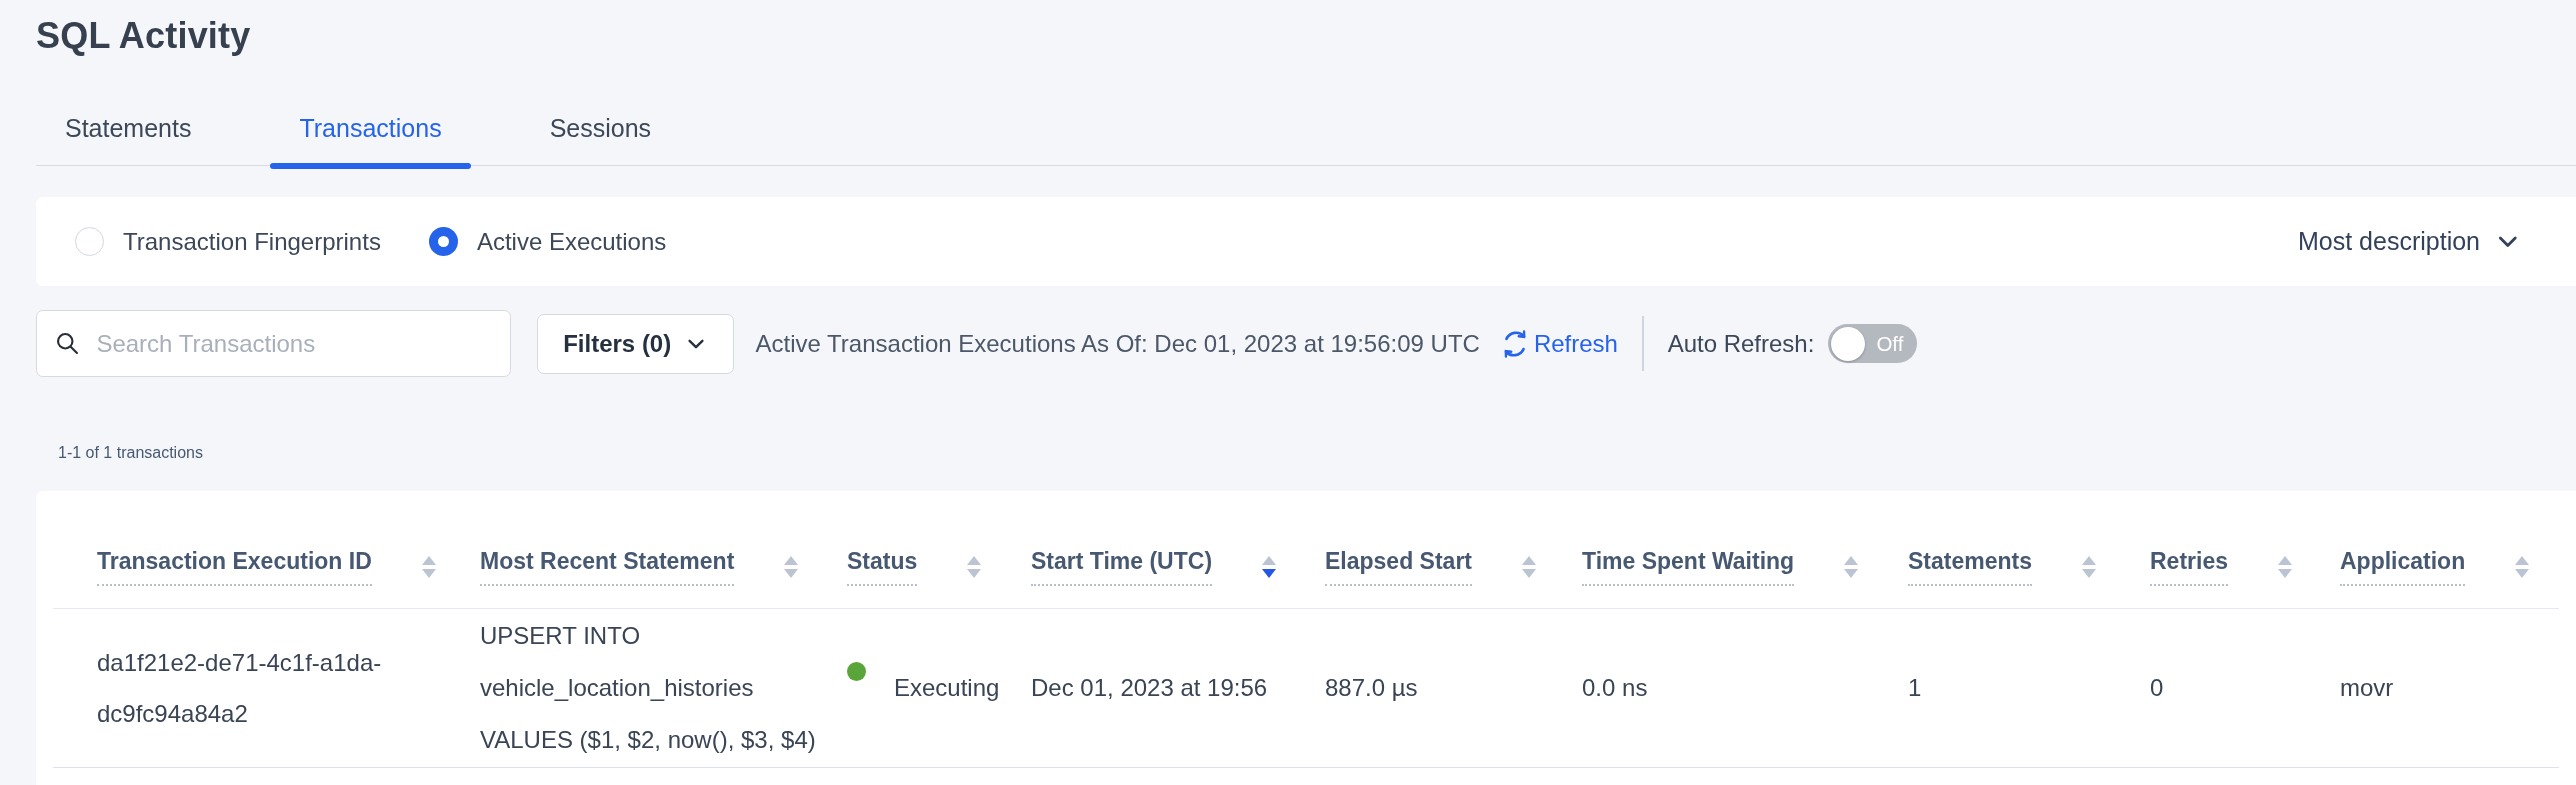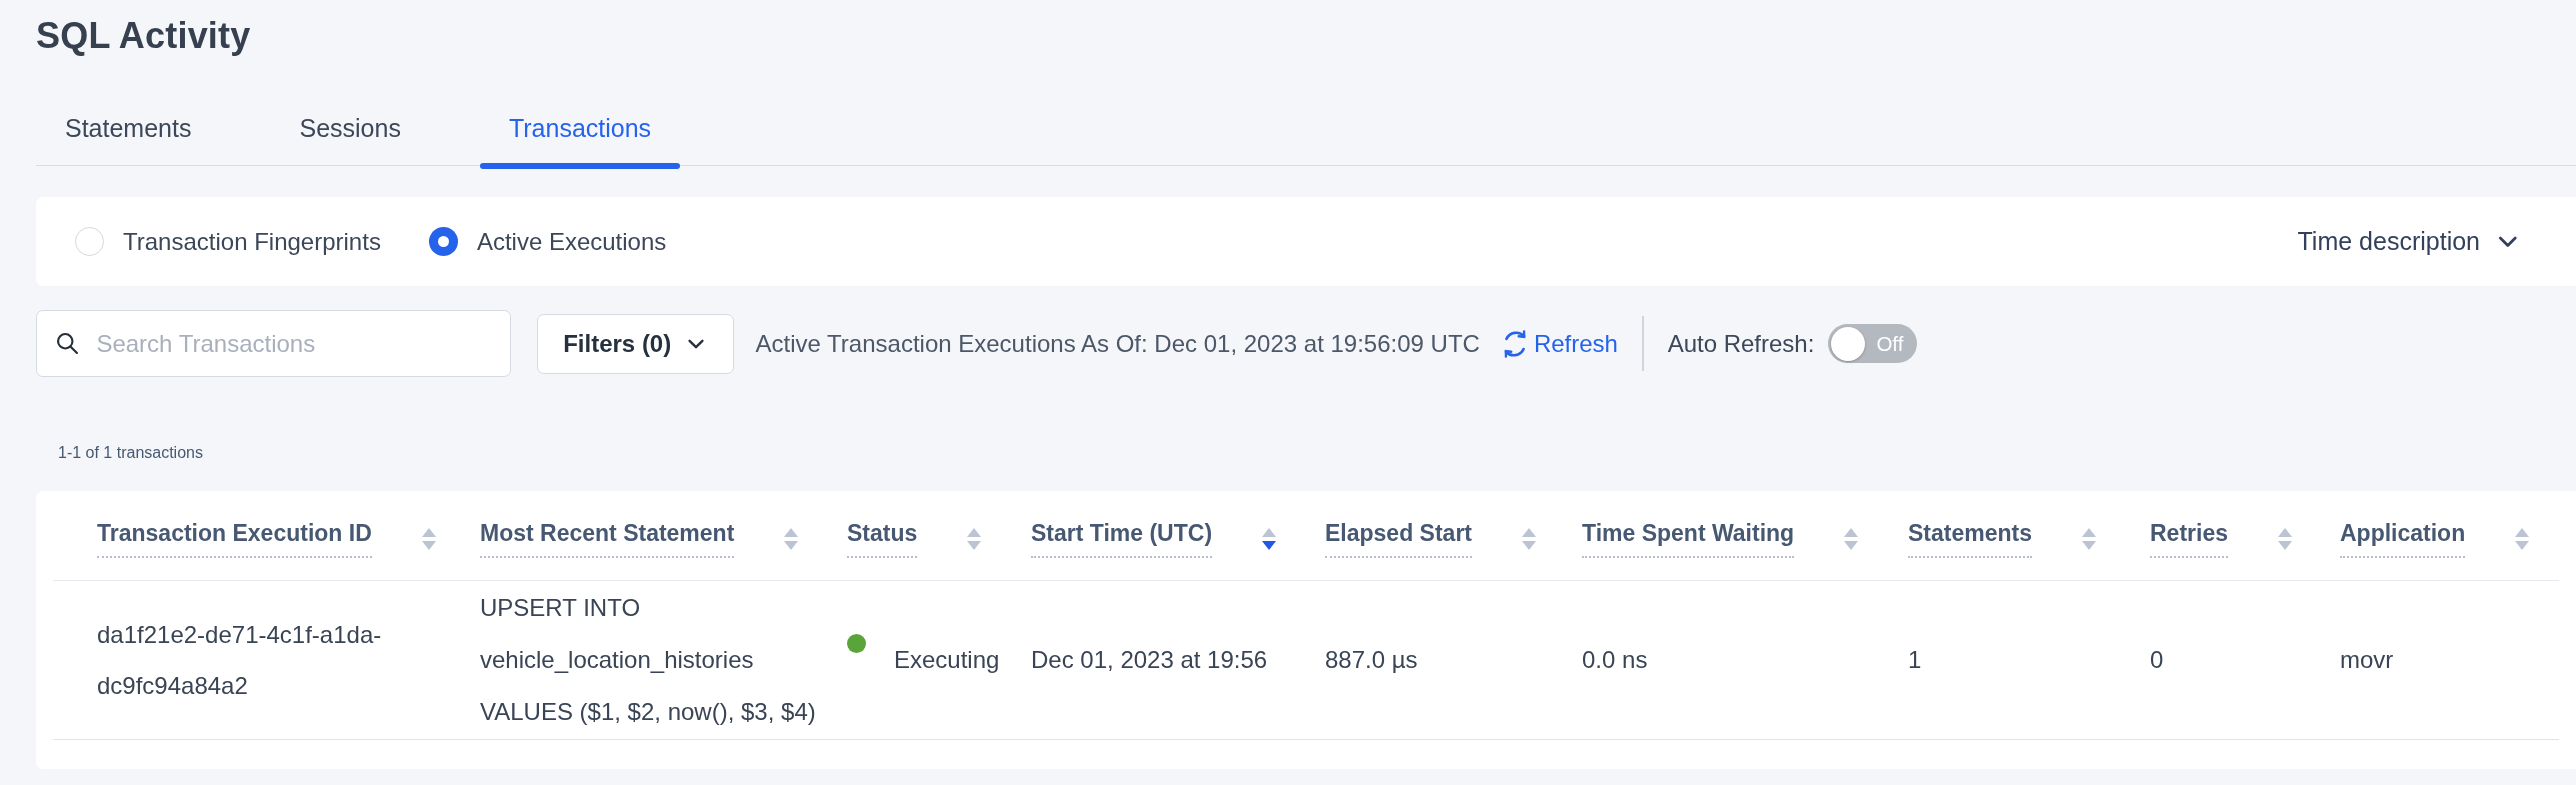--- a/index.html
+++ b/index.html
@@ -222,21 +222,21 @@
     text-align: left;
     padding: 29px 20.5px 22px 0;
     border-bottom: 1.7px solid #e6e9f0;
     font-size: 23px;
     font-weight: 700;
     color: #475872;
     cursor: pointer;
     white-space: nowrap;
   }
   thead th:first-child, tbody td:first-child { padding-left: 44px; }
-  .th-inner { display: inline-flex; align-items: center; gap: 50px; }
+  .th-inner { display: inline-flex; align-items: center; gap: 50px; margin-top: 28px; }
   .th-label {
     border-bottom: 2.6px dotted #b7bfcf;
     padding-bottom: 8.5px;
   }
   .sort-stack { display: inline-flex; flex-direction: column; align-items: center; gap: 4.3px; }
   .caret-up {
     width: 0; height: 0;
     border-left: 7.7px solid transparent;
     border-right: 7.7px solid transparent;
     border-bottom: 9.4px solid #bcc4d4;
@@ -270,35 +270,35 @@
 </style>
 </head>
 <body>
 
 <div class="page">
 
   <h1 class="page-title">SQL Activity</h1>
 
   <nav class="tabs">
     <div class="tab">Statements</div>
+    <div class="tab active">Transactions</div>
     <div class="tab">Sessions</div>
-    <div class="tab active">Transactions</div>
   </nav>
 
   <section class="panel radio-panel">
     <label class="radio-option">
       <span class="radio"></span>
       <span class="radio-label">Transaction Fingerprints</span>
     </label>
     <label class="radio-option">
       <span class="radio selected"></span>
       <span class="radio-label">Active Executions</span>
     </label>
     <div class="show-description">
-      <span>Time description</span>
+      <span>Most description</span>
       <svg class="icon" width="25.6" height="25.6" viewBox="0 0 24 24" fill="none" stroke="#33415c" stroke-width="2.6" stroke-linecap="round" stroke-linejoin="round">
           <path d="M5 8.5 L12 15.5 L19 8.5"></path>
         </svg>
     </div>
   </section>
 
   <section class="controls-row">
     <div class="search-box">
       <svg class="icon" width="27" height="27" viewBox="0 0 24 24" fill="none" stroke="#272e3a" stroke-width="1.9" stroke-linecap="round">
           <circle cx="10" cy="10" r="6.4"></circle>

